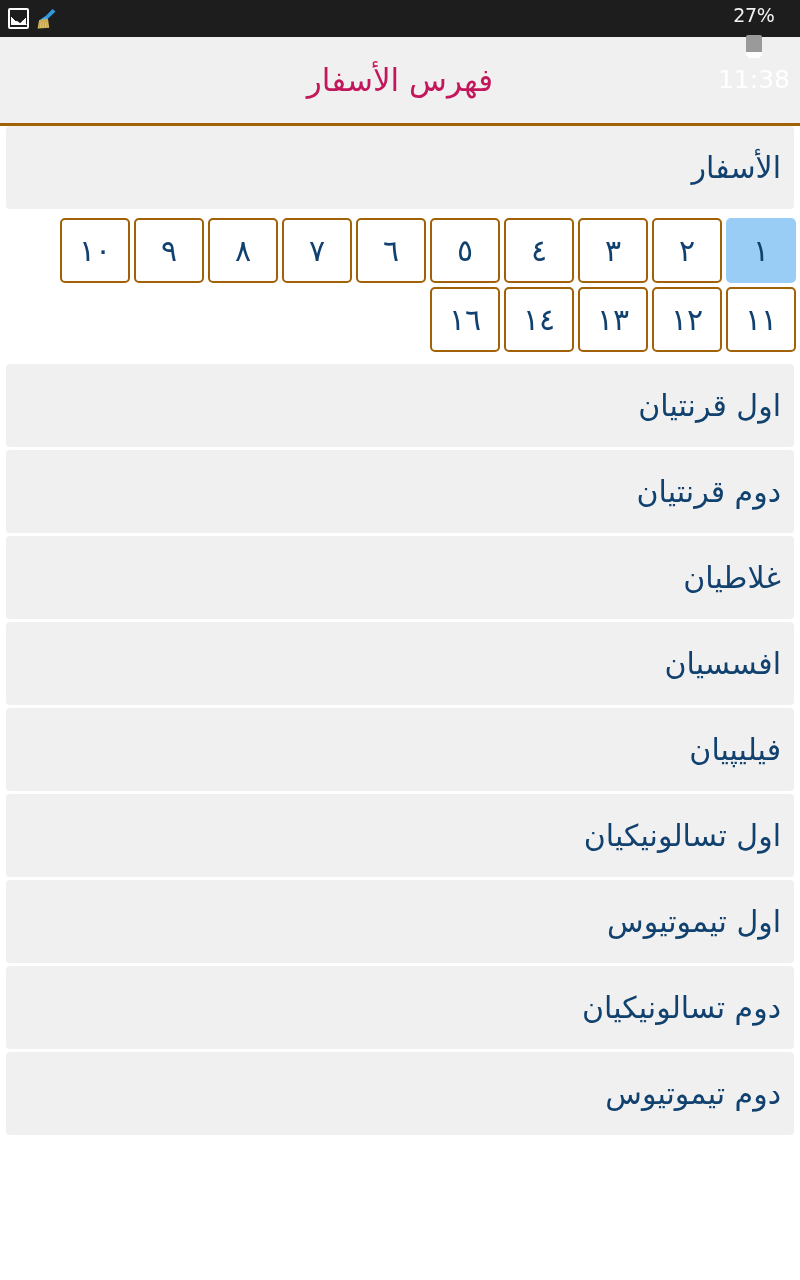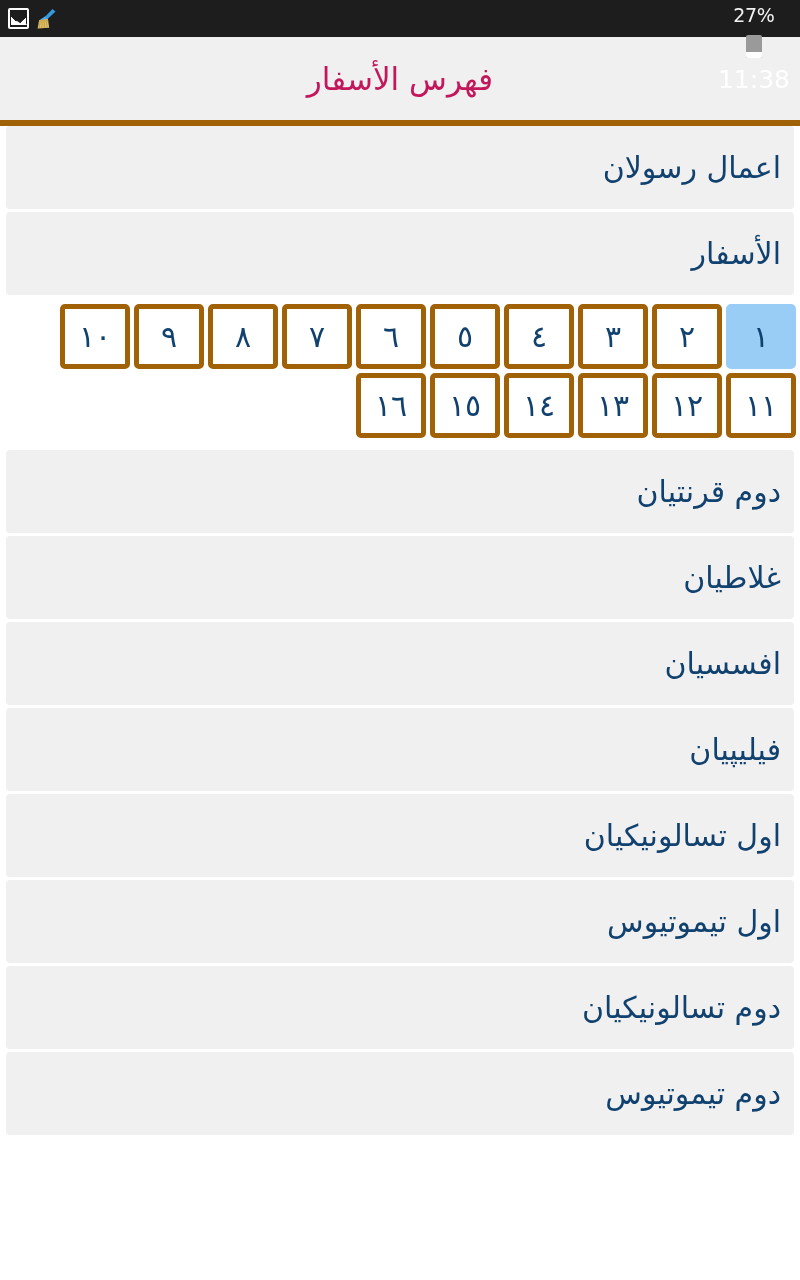--- a/index.html
+++ b/index.html
@@ -45,21 +45,21 @@
   .sb-batt-pct{ color:#f2f2f2; font-size:19px; letter-spacing:-0.3px; }
   .ic-battery{ width:16px; height:23px; position:relative;
     background:#9a9a9a; border-radius:2px; overflow:hidden; }
   .ic-battery .fill{ position:absolute; left:0; right:0; bottom:0; background:#fdfdfd; }
   .sb-time{ color:#ffffff; font-size:25px; letter-spacing:0px; line-height:1; }
 
   
   .header{
     height:89px; width:100%;
     background:#f0f0f0;
-    border-bottom:6px solid #a16207;
+    border-bottom:3px solid #a16207;
     display:flex; align-items:center; justify-content:center;
   }
   .header-title{
     color:#c2185b;
     font-size:31px;
     font-weight:400;
   }
 
   
   .content{
@@ -92,21 +92,21 @@
   }
   .chapter-line{
     display:flex;
     flex-direction:row;
     justify-content:flex-start;
     gap:4px;
     margin-bottom:4px;
   }
   .chapter-cell{
     width:70px; height:65px;
-    border:5px solid #a16207;
+    border:2px solid #a16207;
     border-radius:5px;
     background:#ffffff;
     display:flex; align-items:center; justify-content:center;
     color:#11416e;
     font-size:30px;
     line-height:1;
     flex:0 0 auto;
   }
   .chapter-cell.selected{
     background:#9ACDF5;
@@ -162,23 +162,20 @@
     <span class="sb-time">11:38</span>
   </div>
 </div>
 
 <div class="header">
   <div class="header-title">فهرس الأسفار</div>
 </div>
 
 <div class="content">
 
-  <div class="book-row first">
-    <span class="book-label">اعمال رسولان</span>
-  </div>
 
   <div class="book-row">
     <span class="book-label">الأسفار</span>
   </div>
 
   <div class="chapter-grid">
     <div class="chapter-line">
       <div class="chapter-cell selected">١</div>
       <div class="chapter-cell">٢</div>
       <div class="chapter-cell">٣</div>
@@ -188,26 +185,28 @@
       <div class="chapter-cell">٧</div>
       <div class="chapter-cell">٨</div>
       <div class="chapter-cell">٩</div>
       <div class="chapter-cell">١٠</div>
     </div>
     <div class="chapter-line">
       <div class="chapter-cell">١١</div>
       <div class="chapter-cell">١٢</div>
       <div class="chapter-cell">١٣</div>
       <div class="chapter-cell">١٤</div>
-      <div class="chapter-cell">١٥</div>
       <div class="chapter-cell">١٦</div>
     </div>
   </div>
 
   <div class="book-row">
+    <span class="book-label">اول قرنتيان</span>
+  </div>
+  <div class="book-row">
     <span class="book-label">دوم قرنتيان</span>
   </div>
   <div class="book-row">
     <span class="book-label">غلاطيان</span>
   </div>
   <div class="book-row">
     <span class="book-label">افسسيان</span>
   </div>
   <div class="book-row">
     <span class="book-label">فيليپيان</span>

